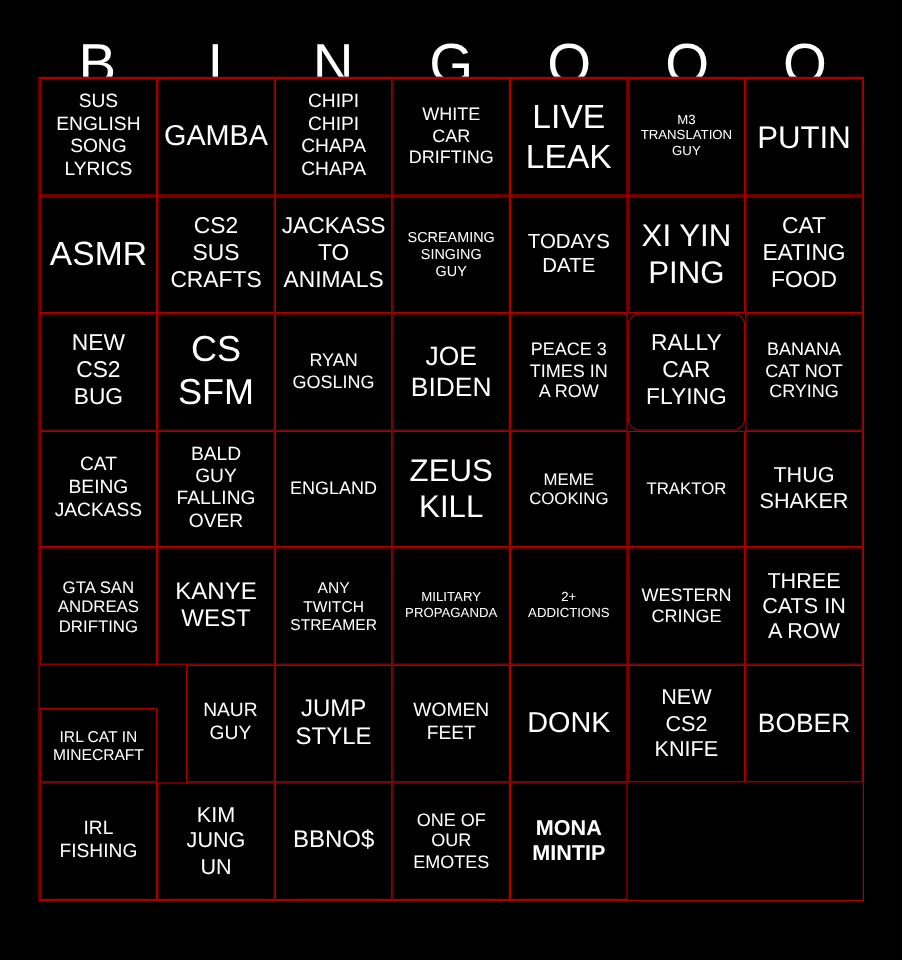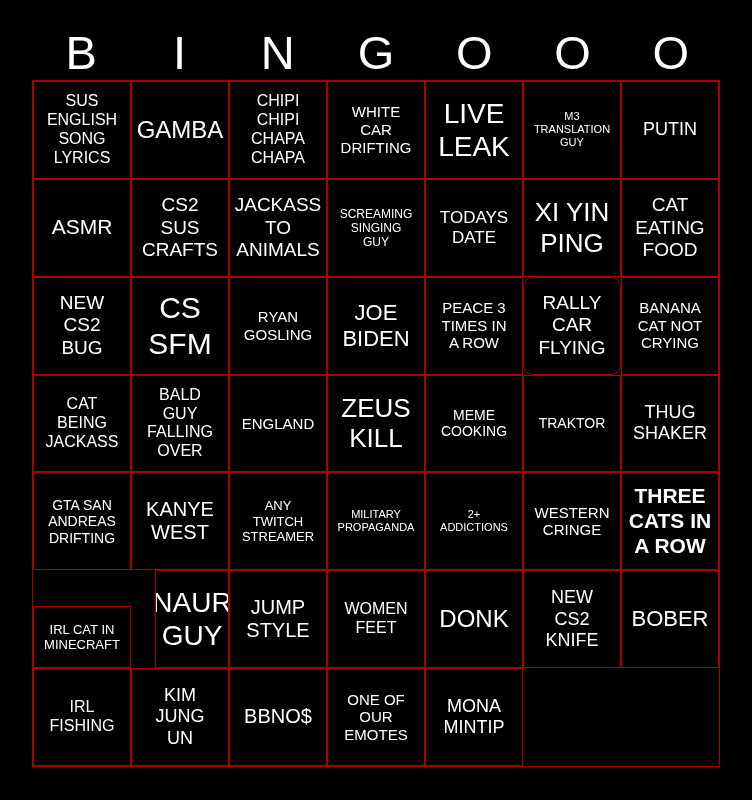--- a/index.html
+++ b/index.html
@@ -27,21 +27,21 @@
     justify-items: center;
     color: #ffffff;
     font-size: 47px;
     line-height: 1;
     font-weight: 400;
     letter-spacing: 0;
   }
   .bingo-grid {
     position: absolute;
     left: 32px;
-    top: 80px;
+    top: 64px;
     width: 688px;
     height: 687px;
     box-sizing: border-box;
     display: grid;
     grid-template-columns: repeat(7, 1fr);
     grid-template-rows: repeat(7, 1fr);
     border: 1px solid #aa0000;
     background: #000000;
   }
   .cell {
@@ -86,22 +86,22 @@
 CHAPA
 CHAPA</div>
       <div class="cell" style="font-size: 15px;">WHITE
 CAR
 DRIFTING</div>
       <div class="cell" style="font-size: 28px;">LIVE
 LEAK</div>
       <div class="cell" style="font-size: 11px;">M3
 TRANSLATION
 GUY</div>
-      <div class="cell" style="font-size: 18px;">PUTIN</div>
-      <div class="cell" style="font-size: 21px;">ASMR</div>
+      <div class="cell" style="font-size: 26px;">PUTIN</div>
+      <div class="cell" style="font-size: 28px;">ASMR</div>
       <div class="cell" style="font-size: 19px;">CS2
 SUS
 CRAFTS</div>
       <div class="cell" style="font-size: 19px;">JACKASS
 TO
 ANIMALS</div>
       <div class="cell" style="font-size: 12px;">SCREAMING
 SINGING
 GUY</div>
       <div class="cell" style="font-size: 17px;">TODAYS
@@ -151,42 +151,42 @@
 WEST</div>
       <div class="cell" style="font-size: 13px;">ANY
 TWITCH
 STREAMER</div>
       <div class="cell" style="font-size: 11px;">MILITARY
 PROPAGANDA</div>
       <div class="cell" style="font-size: 11px;">2+
 ADDICTIONS</div>
       <div class="cell" style="font-size: 15px;">WESTERN
 CRINGE</div>
-      <div class="cell" style="font-size: 21px; font-weight: bold;">THREE
+      <div class="cell" style="font-size: 18px;">THREE
 CATS IN
 A ROW</div>
       <div class="cell" style="font-size: 13px; margin-top: 36px;">IRL CAT IN
 MINECRAFT</div>
-      <div class="cell" style="font-size: 28px; margin-left: 24px;">NAUR
+      <div class="cell" style="font-size: 16px; margin-left: 24px;">NAUR
 GUY</div>
       <div class="cell" style="font-size: 20px;">JUMP
 STYLE</div>
       <div class="cell" style="font-size: 16px;">WOMEN
 FEET</div>
       <div class="cell" style="font-size: 24px;">DONK</div>
       <div class="cell" style="font-size: 18px;">NEW
 CS2
 KNIFE</div>
       <div class="cell" style="font-size: 22px;">BOBER</div>
       <div class="cell" style="font-size: 16px;">IRL
 FISHING</div>
       <div class="cell" style="font-size: 18px;">KIM
 JUNG
 UN</div>
       <div class="cell" style="font-size: 20px; text-align: right;">BBNO$</div>
       <div class="cell" style="font-size: 15px;">ONE OF
 OUR
 EMOTES</div>
-      <div class="cell" style="font-size: 18px;">MONA
+      <div class="cell" style="font-size: 18px; font-weight: bold;">MONA
 MINTIP</div>
     </div>
 
 </div>
 
 </body></html>

